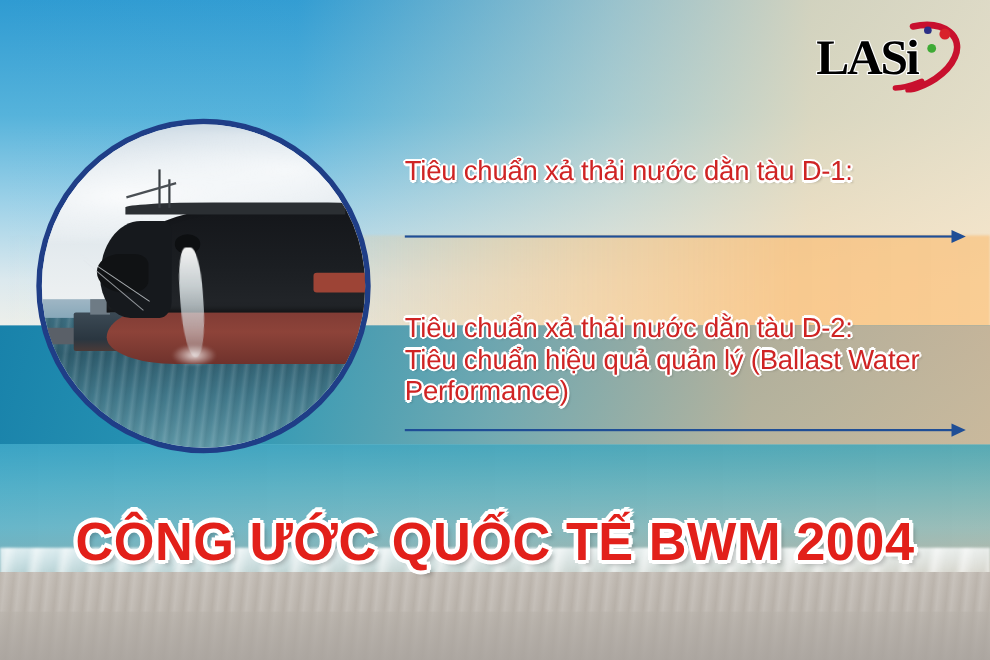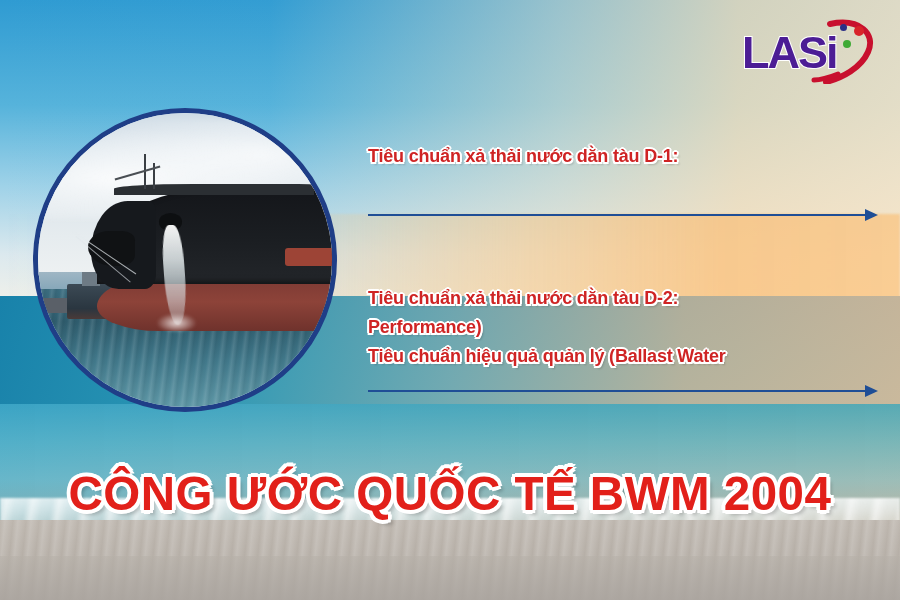--- a/index.html
+++ b/index.html
@@ -235,37 +235,37 @@
 
   
   .logo {
     position: absolute;
     left: 742px; top: 14px;
     width: 140px; height: 70px;
   }
   .logo-text {
     position: absolute;
     left: 0; top: 16px;
-    font-family: Liberation Sans, sans-serif;
+    font-family: Liberation Serif, serif;
     font-weight: bold;
     font-size: 45px;
     letter-spacing: -2px;
-    color: #4c1d95;
+    color: #000000;
     -webkit-text-stroke: 2px #ffffff;
     paint-order: stroke fill;
     line-height: 1;
   }
   .logo-swoosh { position: absolute; left: 0; top: 0; }
   .logo-dot { position: absolute; border-radius: 50%; }
 
   
   .callout { position: absolute; left: 368px; }
   .callout .line {
-    font-size: 18px;
-    font-weight: bold;
+    font-size: 25px;
+    font-weight: normal;
     color: #cf2424;
     line-height: 29px;
     white-space: nowrap;
     letter-spacing: -0.2px;
     text-shadow:
        2px 0 0 #fff, -2px 0 0 #fff, 0 2px 0 #fff, 0 -2px 0 #fff,
        1.5px 1.5px 0 #fff, -1.5px 1.5px 0 #fff, 1.5px -1.5px 0 #fff, -1.5px -1.5px 0 #fff,
        2.5px 2.5px 2px rgba(0,0,0,0.18);
   }
   .callout-1 { top: 142px; }
@@ -359,22 +359,22 @@
   <div class="callout callout-1">
     <div class="line">Tiêu chuẩn xả thải nước dằn tàu D-1:</div>
   </div>
   <div class="arrow arrow-1">
     <div class="shaft"></div>
     <div class="head"></div>
   </div>
 
   <div class="callout callout-2">
     <div class="line">Tiêu chuẩn xả thải nước dằn tàu D-2:</div>
+    <div class="line">Tiêu chuẩn hiệu quả quản lý (Ballast Water</div>
     <div class="line">Performance)</div>
-    <div class="line">Tiêu chuẩn hiệu quả quản lý (Ballast Water</div>
   </div>
   <div class="arrow arrow-2">
     <div class="shaft"></div>
     <div class="head"></div>
   </div>
 
   <div class="main-title">CÔNG ƯỚC QUỐC TẾ BWM 2004</div>
 
 </div>
 

